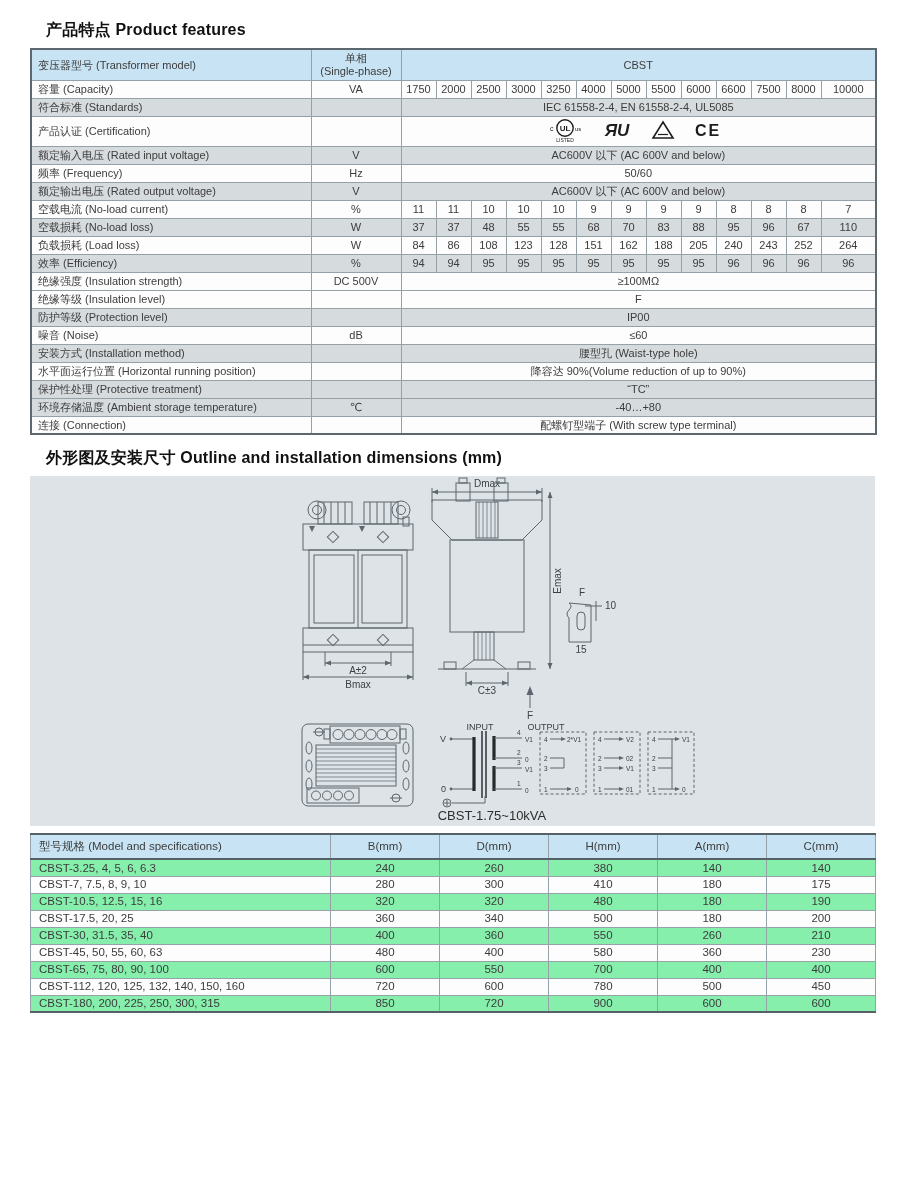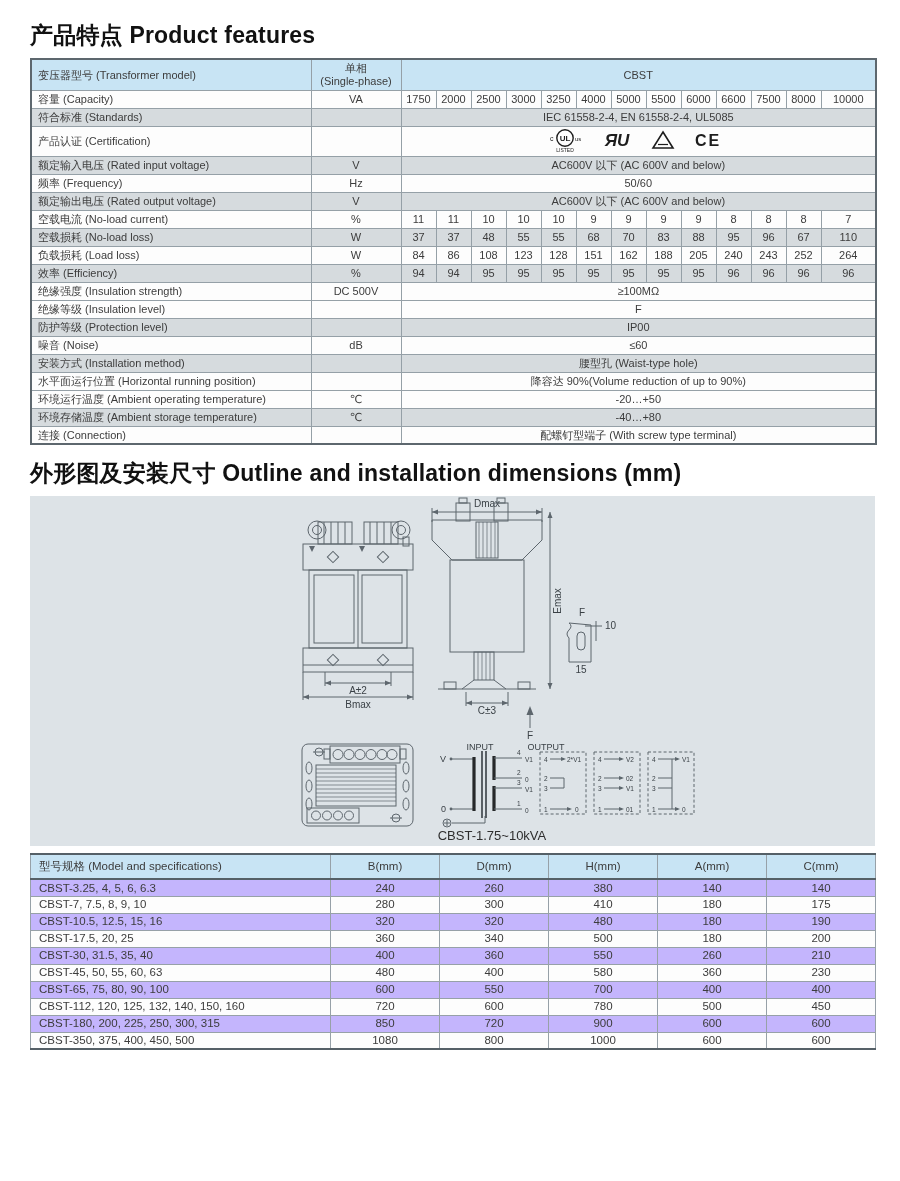--- a/index.html
+++ b/index.html
@@ -6,22 +6,22 @@
   html,body { margin:0; padding:0; }
   body {
     width: 900px; height: 1181px;
     background: #ffffff;
     font-family: "Liberation Sans", "DejaVu Sans", sans-serif;
     color: #333;
   }
   .page { padding: 20px 25px 0 30px; width: 900px; }
 
   .section-title {
-    font-size: 23px; font-weight: bold; color: #111;
-    margin: 0 0 7px 0; letter-spacing: 0.2px;
+    font-size: 16px; font-weight: bold; color: #111;
+    margin: 0 0 7px 16px; letter-spacing: 0.2px;
   }
   .section-title.second { margin-top: 13px; }
 
   
   table.features {
     border-collapse: collapse; table-layout: fixed;
     width: 845px; font-size: 11px; color: #3c3c3c;
     border: 2px solid #5d676e;
   }
   table.features td {
@@ -67,21 +67,21 @@
   }
   table.dims td, table.dims th {
     border: 1px solid #97a1a8;
     padding: 1px 6px; height: 17px; line-height: 1.1;
     text-align: center; font-weight: normal; white-space: nowrap; overflow: hidden;
   }
   table.dims th { background: #c8e4f4; height: 25px; border-bottom: 2px solid #556067; }
   table.dims th.model-h, table.dims td.model-c { text-align: left; padding-left: 8px; }
   table.dims tr.alt td { background: #d6dbde; }
   table.dims tr td { background: #fdfdfd; }
-  table.dims tr.alt td { background: #c4b5fd; }
+  table.dims tr.alt td { background: #86efac; }
 </style>
 </head>
 <body>
 
 <div class="page">
 
   <h1 class="section-title">产品特点 Product features</h1>
 
   <table class="features">
     <colgroup>
@@ -254,24 +254,24 @@
         <tr class="alt">
           <td class="label-cell">安装方式 (Installation method)</td>
           <td class="unit-cell"></td>
           <td class="span-cell" colspan="13">腰型孔 (Waist-type hole)</td>
         </tr>
         <tr>
           <td class="label-cell">水平面运行位置 (Horizontal running position)</td>
           <td class="unit-cell"></td>
           <td class="span-cell" colspan="13">降容达 90%(Volume reduction of up to 90%)</td>
         </tr>
-        <tr>
-          <td class="label-cell">环境运行温度 (Ambient operating temperature)</td>
-          <td class="unit-cell">℃</td>
-          <td class="span-cell" colspan="13">-20…+50</td>
+        <tr class="alt">
+          <td class="label-cell">保护性处理 (Protective treatment)</td>
+          <td class="unit-cell"></td>
+          <td class="span-cell" colspan="13">“TC”</td>
         </tr>
         <tr class="alt">
           <td class="label-cell">环境存储温度 (Ambient storage temperature)</td>
           <td class="unit-cell">℃</td>
           <td class="span-cell" colspan="13">-40…+80</td>
         </tr>
         <tr>
           <td class="label-cell">连接 (Connection)</td>
           <td class="unit-cell"></td>
           <td class="span-cell" colspan="13">配螺钉型端子 (With screw type terminal)</td>
@@ -601,24 +601,16 @@
           <td>450</td>
         </tr>
         <tr class="alt">
           <td class="model-c">CBST-180, 200, 225, 250, 300, 315</td>
           <td>850</td>
           <td>720</td>
           <td>900</td>
           <td>600</td>
           <td>600</td>
         </tr>
-        <tr>
-          <td class="model-c">CBST-350, 375, 400, 450, 500</td>
-          <td>1080</td>
-          <td>800</td>
-          <td>1000</td>
-          <td>600</td>
-          <td>600</td>
-        </tr>
       </tbody>
   </table>
 
 </div>
 
 </body></html>

